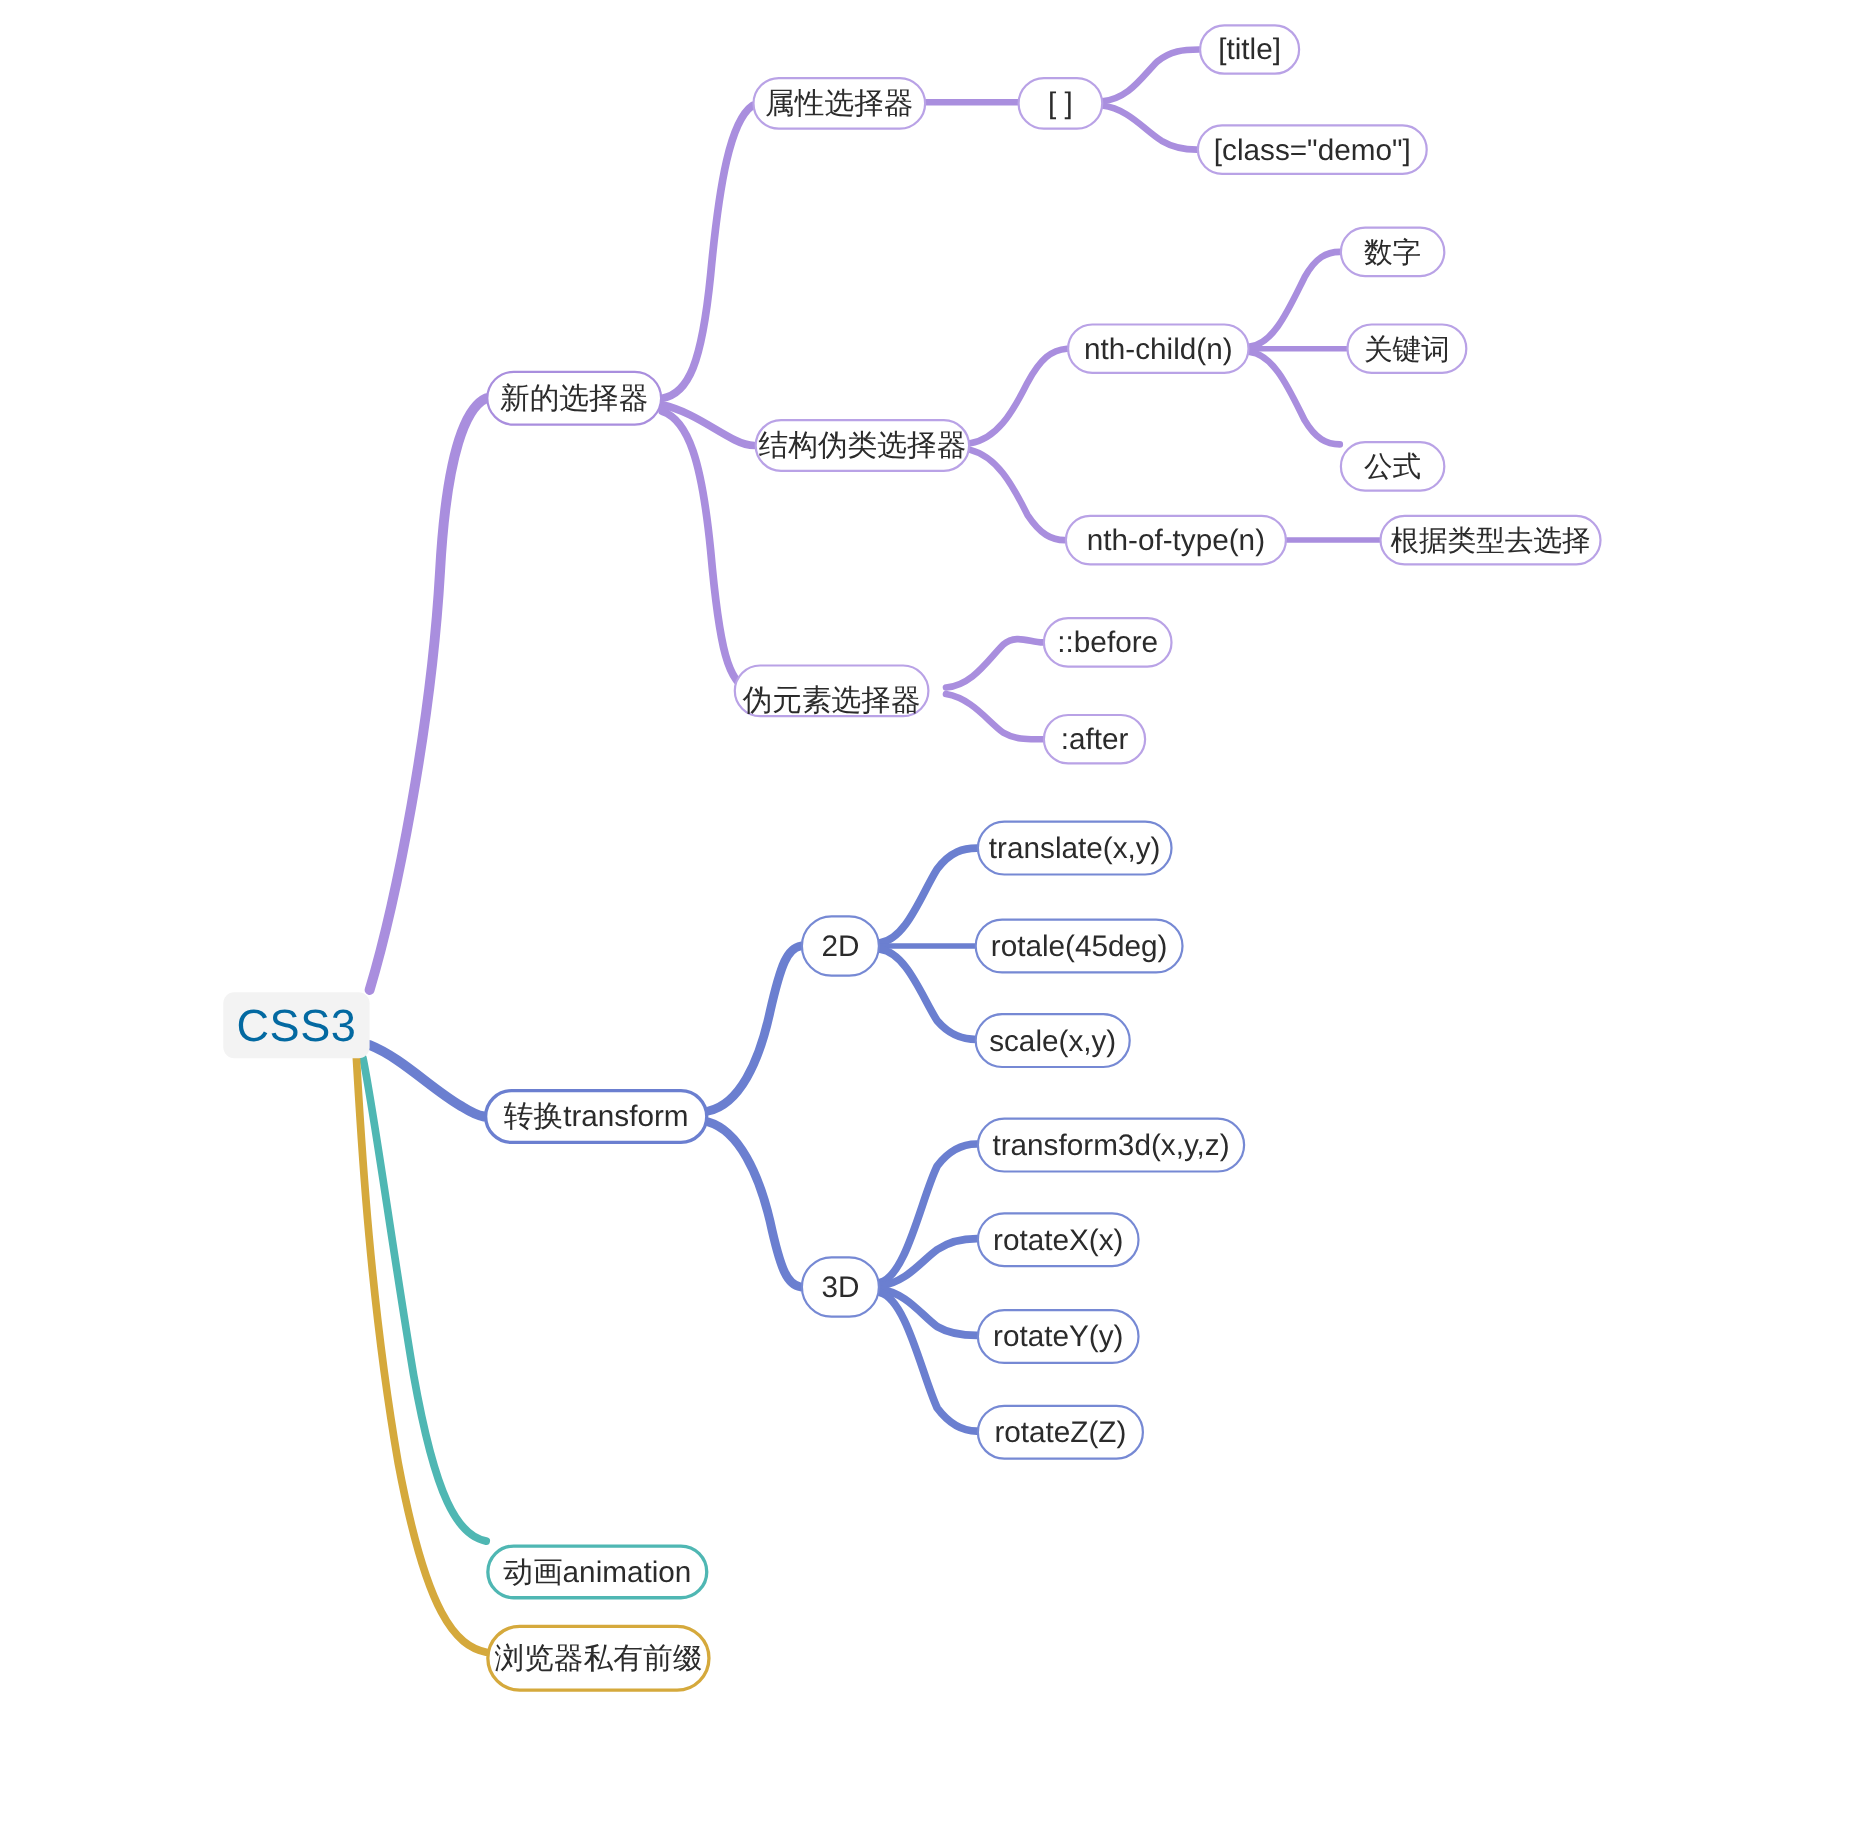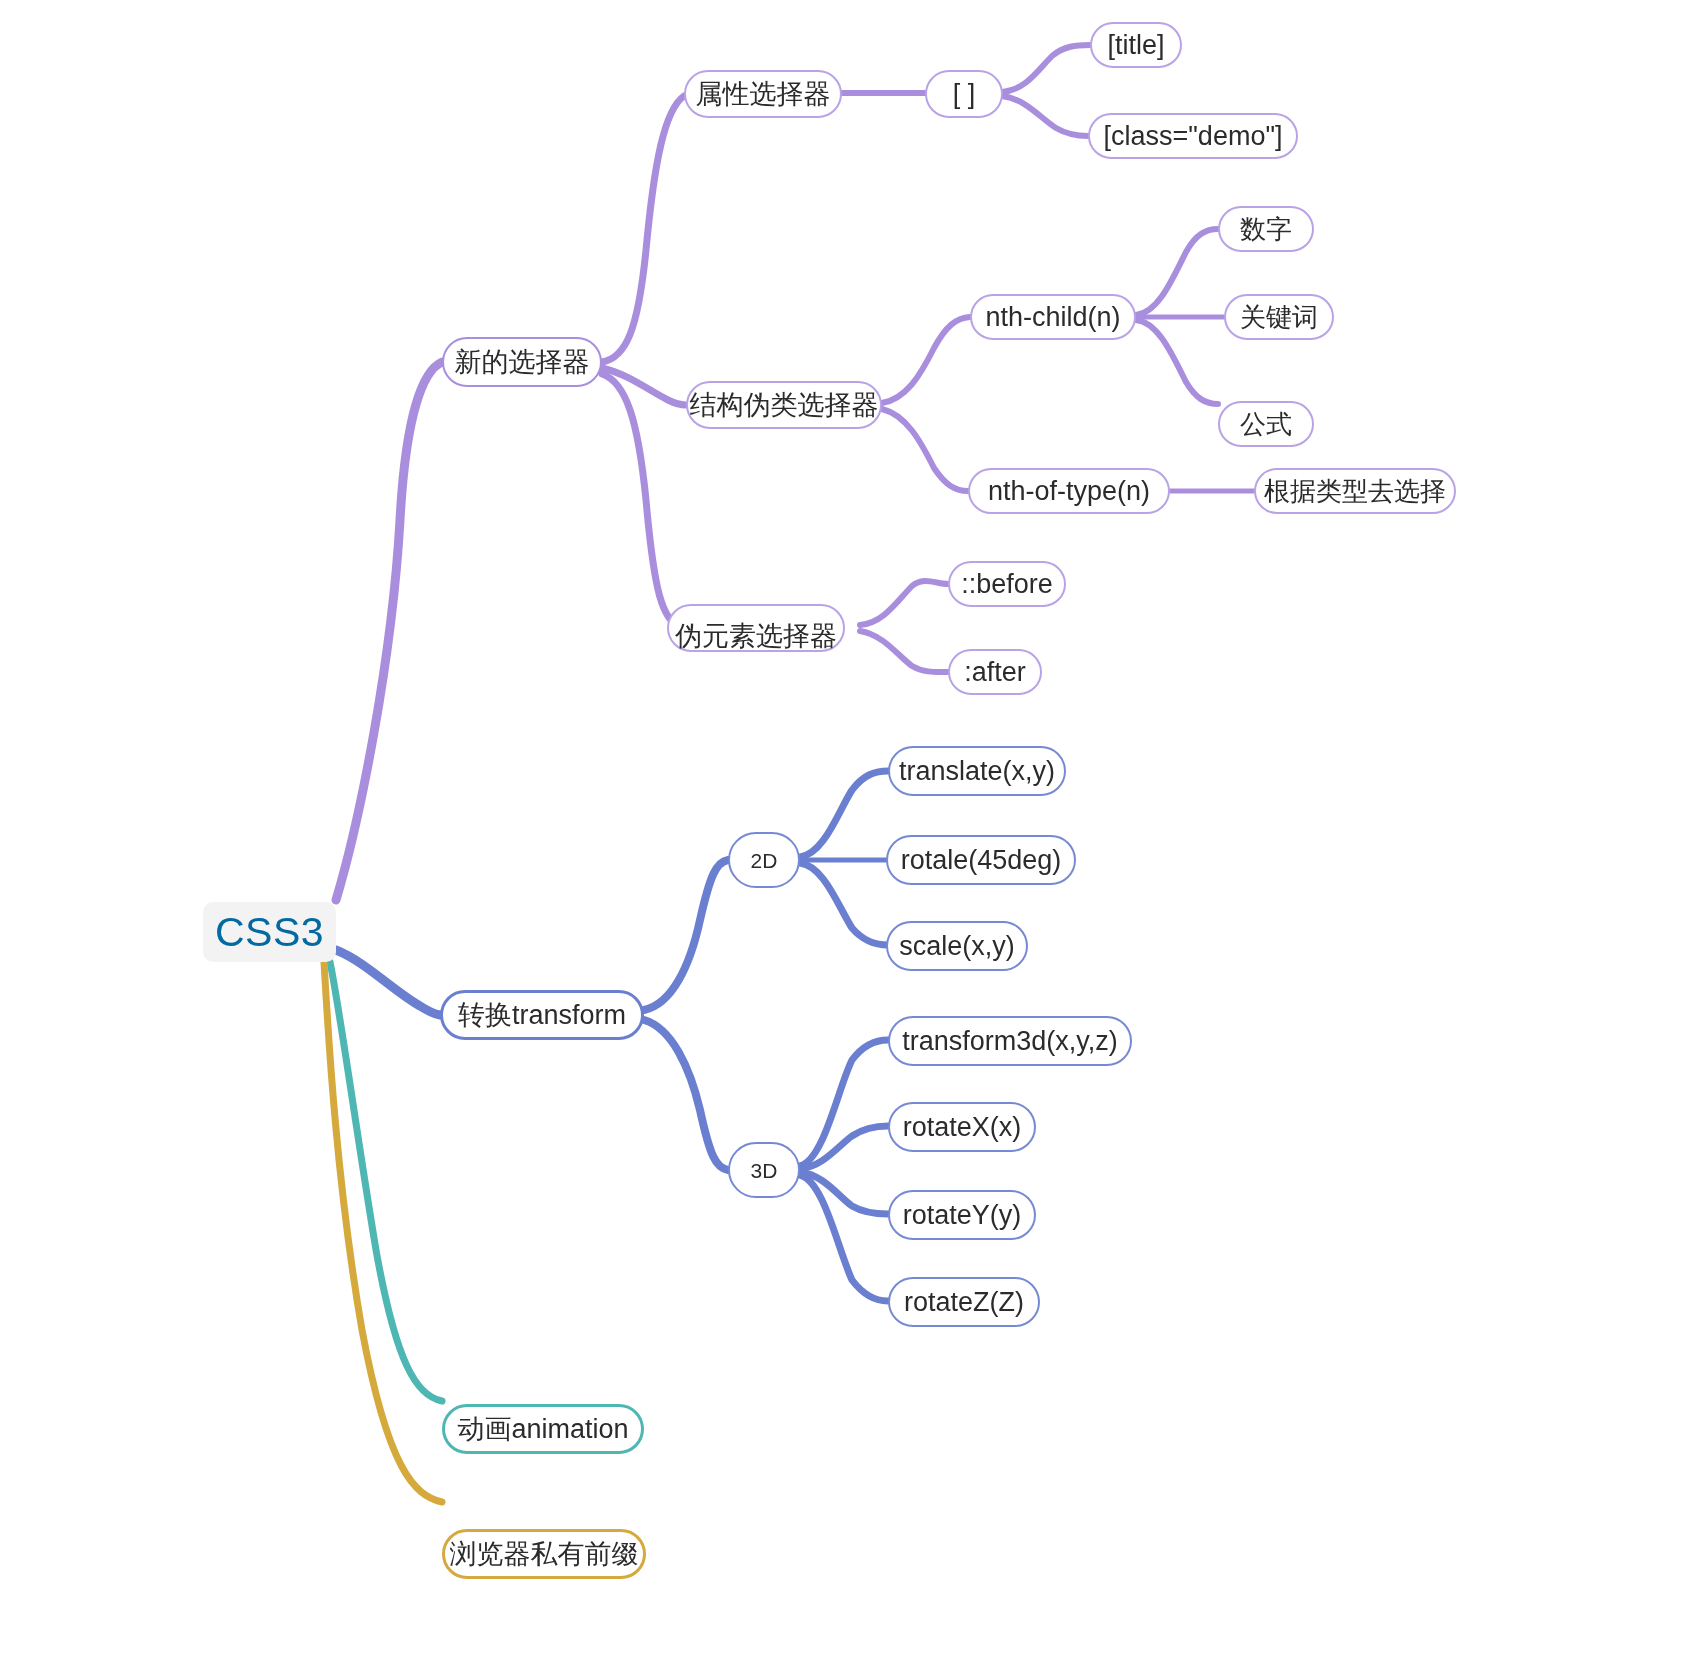--- a/index.html
+++ b/index.html
@@ -51,21 +51,21 @@
   .node.purple   { border-color: #a98ede; border-width: 2.5px; }
   .node.purple-t { border-color: #b9a2e6; border-width: 2px; }
   .node.blue     { border-color: #6b7fd0; border-width: 3px; }
   .node.blue-t   { border-color: #7689d4; border-width: 2.5px; }
   .node.teal     { border-color: #4fb7b3; border-width: 3px; margin-top: 28px; }
   .node.gold     { border-color: #d5a93c; border-width: 3px; }
 
   .t-cn    { font-size: 27px; }
   .t-cn-sm { font-size: 26px; }
   .t-en    { font-size: 27px; }
-  .t-en-lg { font-size: 21px; }
+  .t-en-lg { font-size: 27px; }
 </style>
 </head>
 <body>
 
 <div id="canvas">
 
   <svg id="links" viewBox="0 0 1698 1678" xmlns="http://www.w3.org/2000/svg">
     <g fill="none" stroke-linecap="round">
 
       <path d="M 336 900 C 360 820 392 660 400 520 C 406 410 424 370 442 362" stroke="#a98ede" stroke-width="9"></path>
@@ -212,17 +212,17 @@
     <span>rotateY(y)</span>
   </div>
   <div class="node pill blue-t t-en" style="left:888px; top:1277px; width:152px; height:50px;">
     <span>rotateZ(Z)</span>
   </div>
 
   <div class="node pill teal t-cn" style="left:442px; top:1376px; width:202px; height:50px;">
     <span>动画animation</span>
   </div>
 
-  <div class="node pill gold t-cn" style="left:442px; top:1529px; width:204px; height:50px;">
+  <div class="node pill gold t-cn" style="left:442px; top:1477px; width:204px; height:61px;">
     <span>浏览器私有前缀</span>
   </div>
 
 </div>
 
 </body></html>

